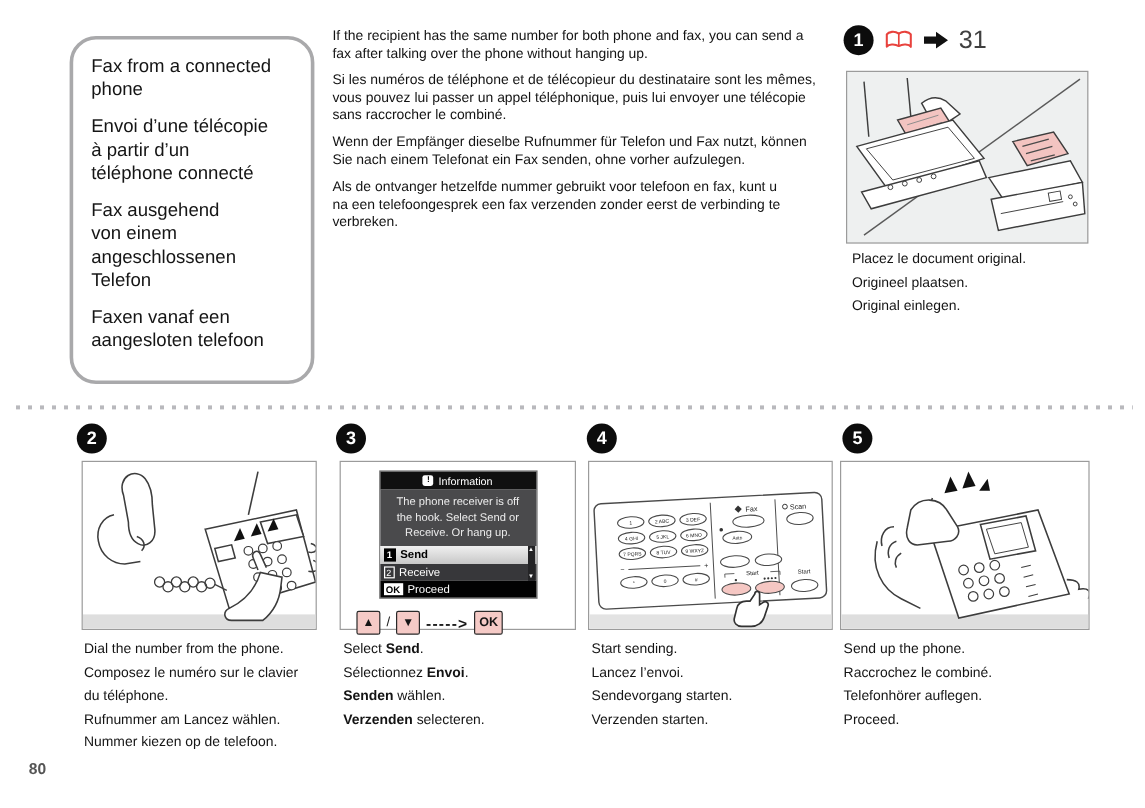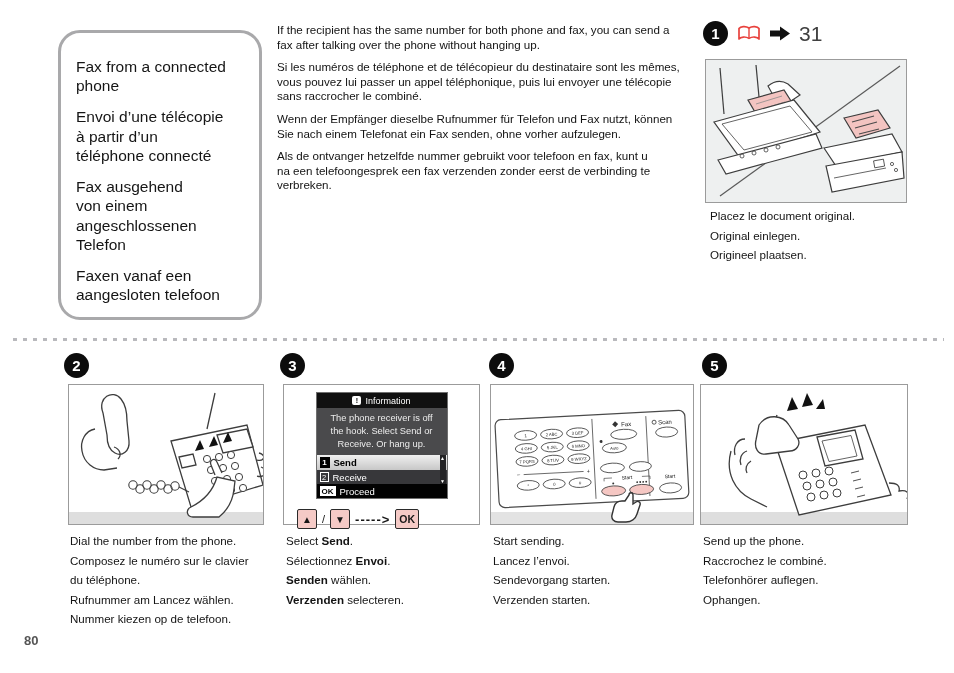--- a/index.html
+++ b/index.html
@@ -6,21 +6,21 @@
   body{
     width:954px;height:673px;position:relative;background:#ffffff;
     font-family:"Liberation Sans",sans-serif;color:#161616;overflow:hidden;
   }
   .abs{position:absolute;}
   .prewrap{white-space:pre-line;}
 
   
   .title-box{
     left:58px;top:30px;width:204px;height:290px;box-sizing:border-box;
-    border:3px solid #a9a9ab;border-radius:22px;padding:24px 15px;background:#fff;
+    border:3px solid #a9a9ab;border-radius:22px;padding:13px 15px;background:#fff;
   }
   .title-box p{margin:0 0 12px;font-size:15.5px;line-height:1.24;color:#151515;}
 
   
   .intro{left:277px;top:23px;width:438px;}
   .intro p{margin:0 0 8px;font-size:11.6px;line-height:1.26;color:#131313;}
 
   
   .badge{
     width:25px;height:25px;border-radius:50%;background:#0c0c0c;color:#fff;
@@ -140,22 +140,22 @@
       <rect x="168" y="100" width="10" height="7" transform="rotate(-10 173 103)" fill="none" stroke-width="0.8"></rect>
       <circle cx="186" cy="104" r="1.6" fill="none" stroke-width="0.8"></circle>
       <circle cx="190" cy="110" r="1.6" fill="none" stroke-width="0.8"></circle>
       <path d="M128 118 l52 -10" stroke-width="0.8" fill="none"></path>
     </g>
   </svg>
 </div>
 
 <div class="abs caps" style="left:710px;top:206px;width:210px;">
   <p class="cap">Placez le document original.</p>
+  <p class="cap">Origineel plaatsen.</p>
   <p class="cap">Original einlegen.</p>
-  <p class="cap">Origineel plaatsen.</p>
 </div>
 
 <div class="abs divider"></div>
 
 <div class="abs badge" style="left:64px;top:353px;">2</div>
 <div class="abs illus-box" style="left:68px;top:384px;width:196px;height:141px;">
   <svg width="194" height="139" viewBox="0 0 194 139">
     <rect x="0" y="127" width="194" height="12" fill="#dedede"></rect>
     <g stroke="#3d3d3d" stroke-width="1.3" fill="#fff">
       <line x1="146" y1="8" x2="138" y2="44"></line>
@@ -375,16 +375,16 @@
       <path d="M30 66 c-6 22 4 40 20 48 l16 8" fill="none"></path>
 
       <path d="M188 98 q12 0 10 8 q12 -2 8 8" fill="none"></path>
     </g>
   </svg>
 </div>
 <div class="abs caps" style="left:703px;top:531px;width:205px;">
   <p class="cap">Send up the phone.</p>
   <p class="cap">Raccrochez le combiné.</p>
   <p class="cap">Telefonhörer auflegen.</p>
-  <p class="cap">Ophangen.</p>
+  <p class="cap">Proceed.</p>
 </div>
 
 <div class="abs page-num">80</div>
 
 </body></html>

